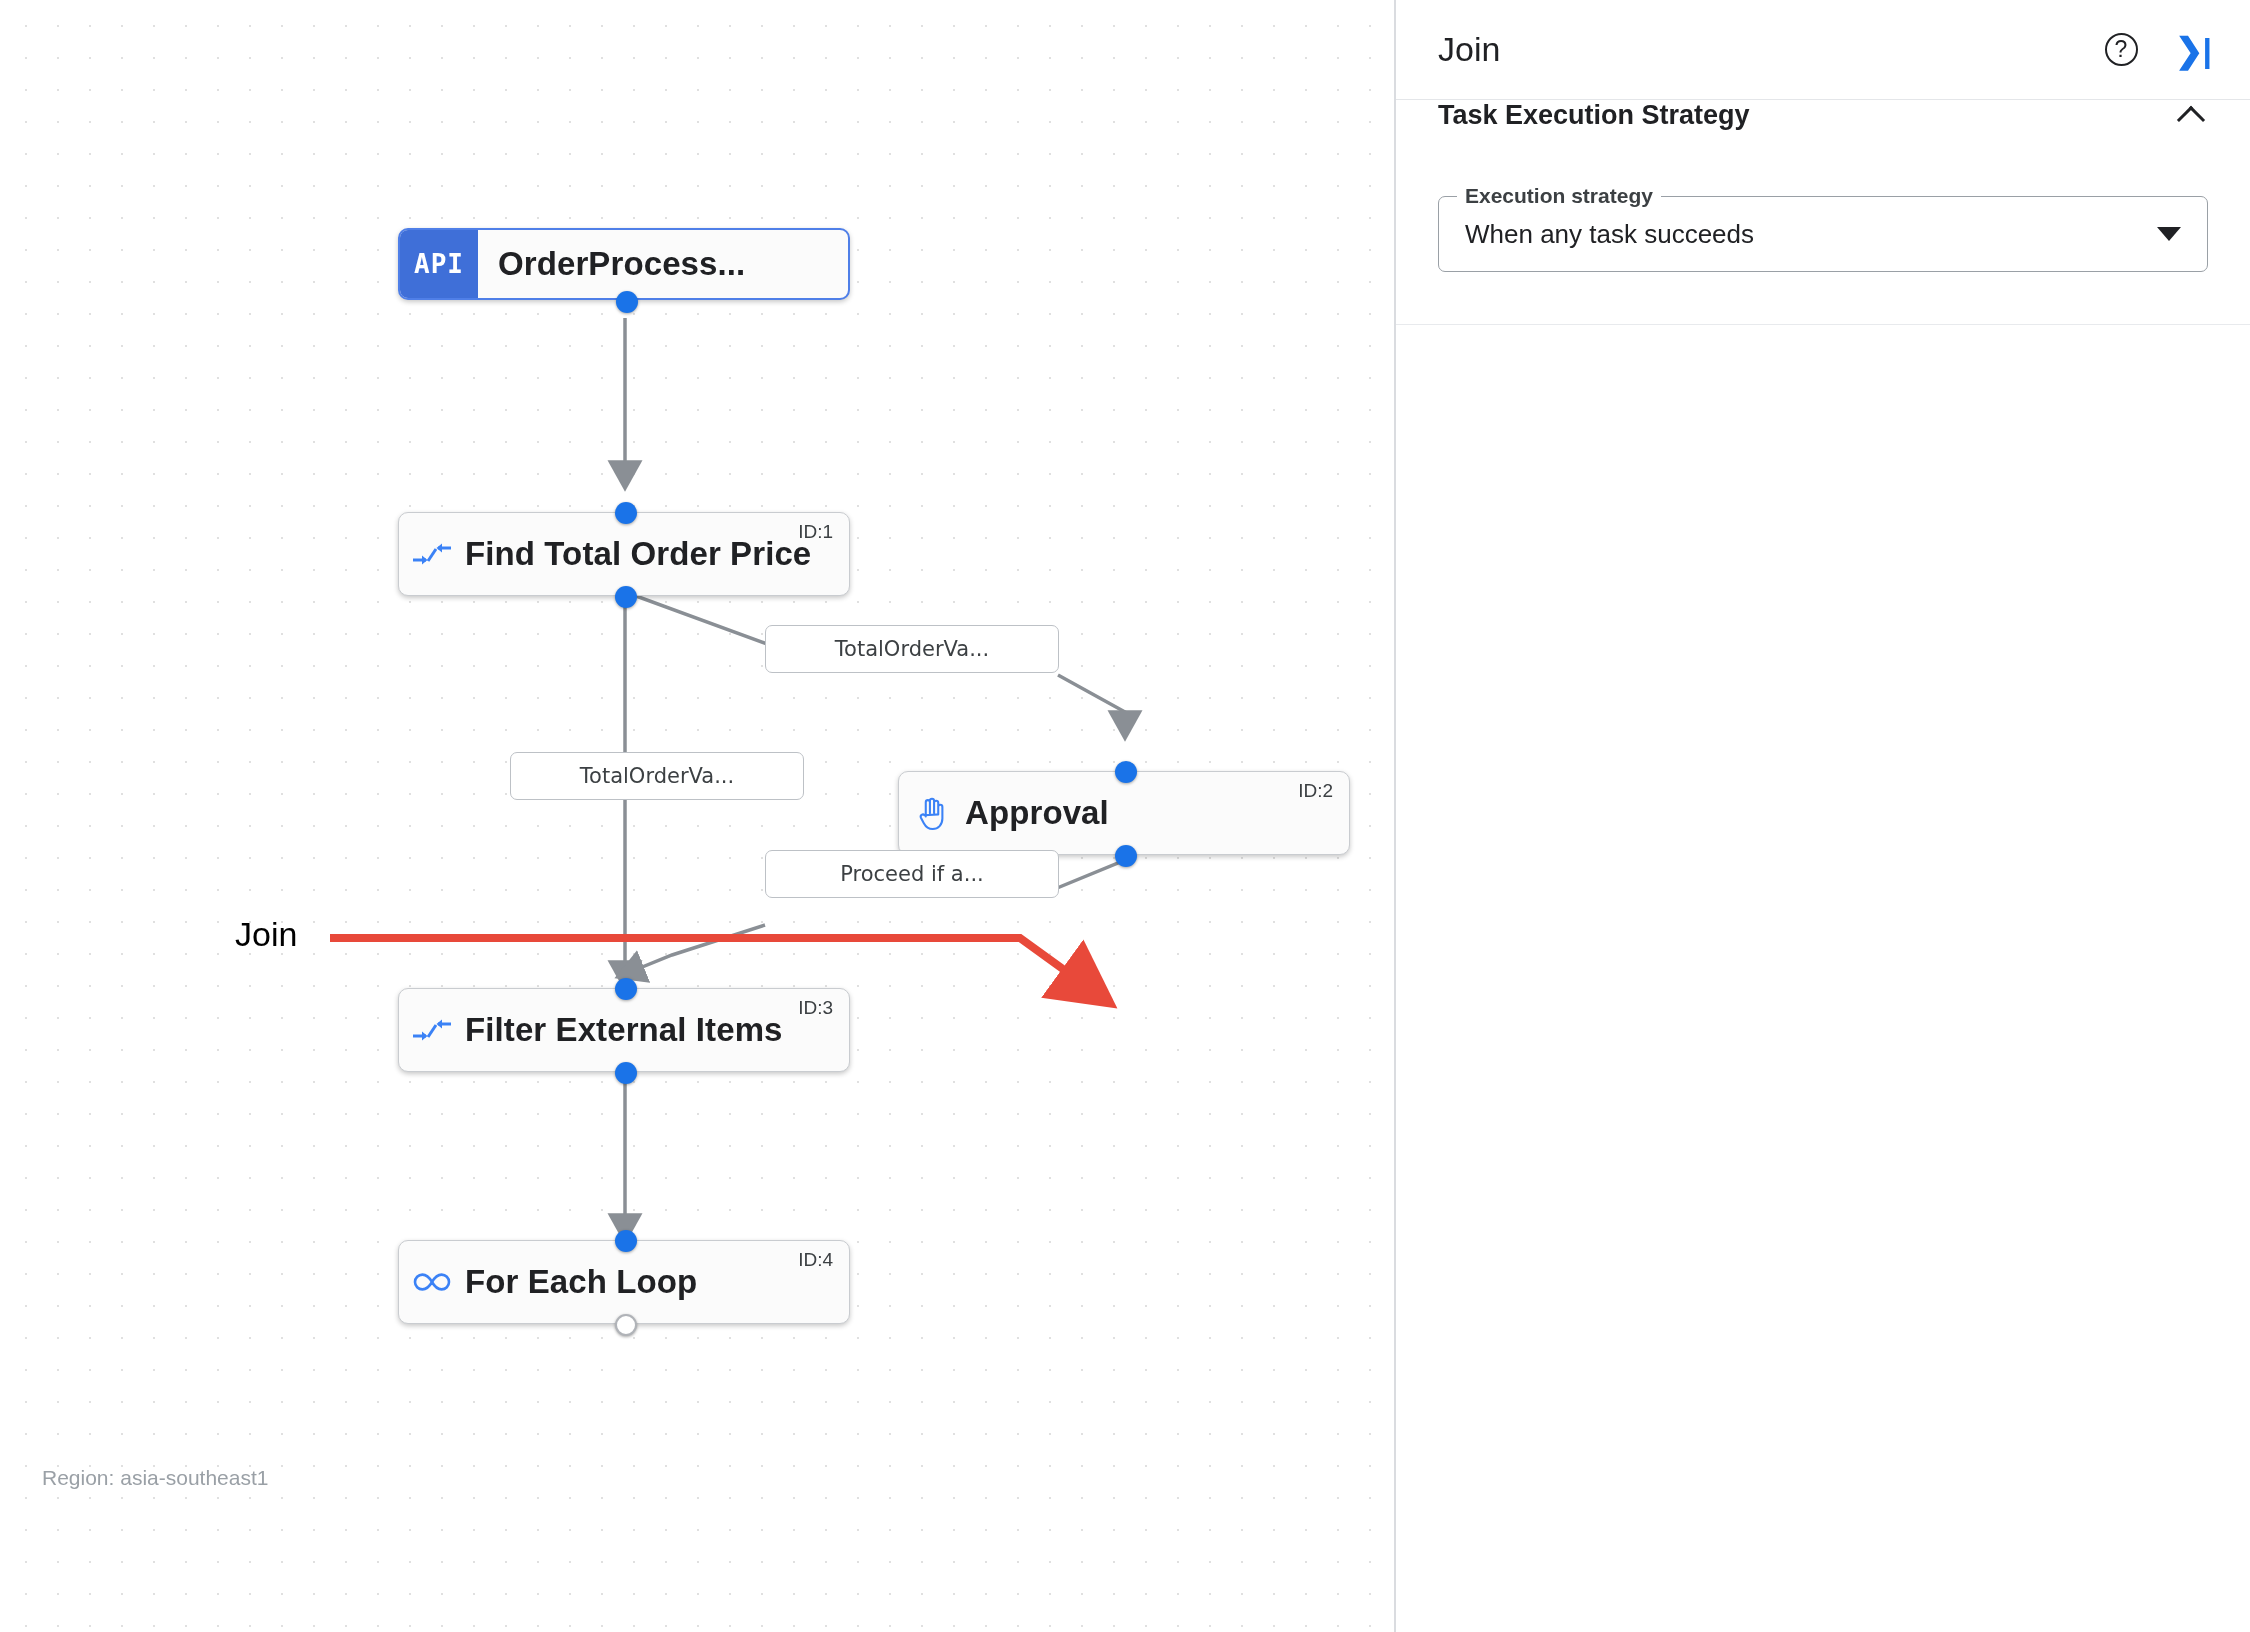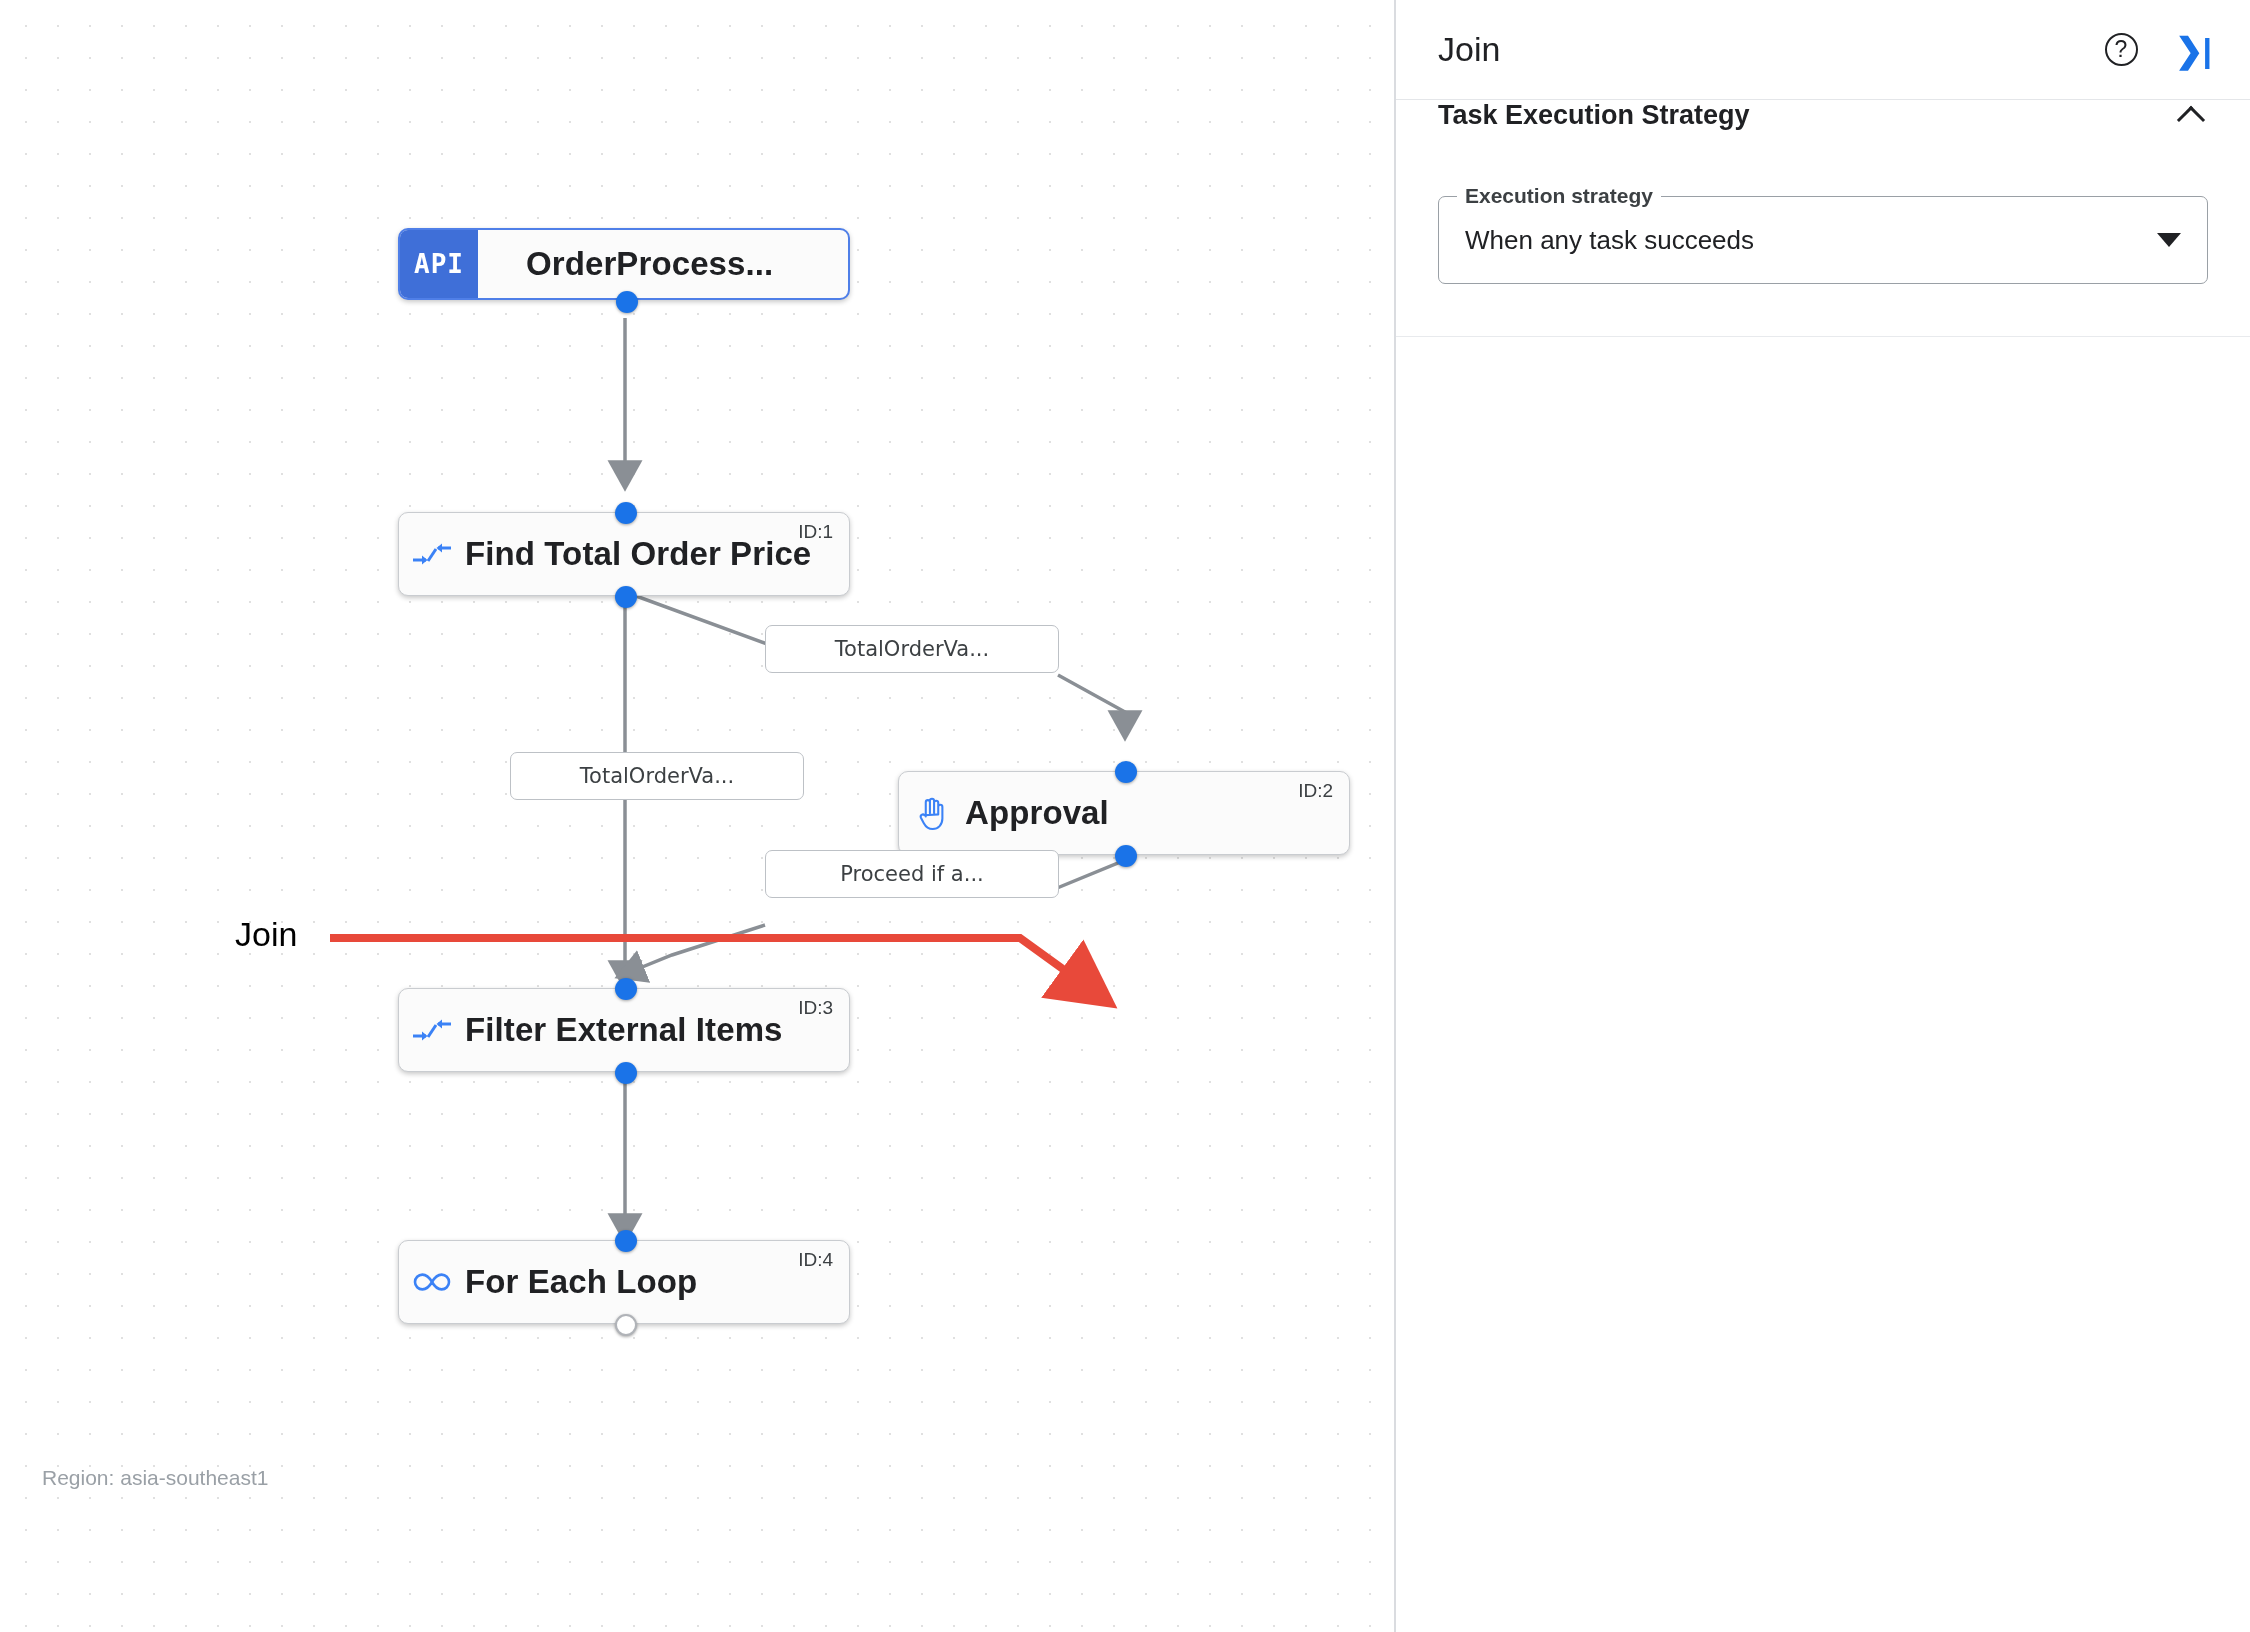--- a/index.html
+++ b/index.html
@@ -222,21 +222,21 @@
     border-top: 3px solid #202124;
     transform: rotate(45deg);
   }
   .section-body {
     padding-bottom: 52px;
   }
 
   
   .field {
     position: relative;
-    height: 88px;
+    height: 76px;
     border: 1.5px solid #9aa0a6;
     border-radius: 7px;
     box-sizing: border-box;
     display: flex;
     align-items: center;
     padding: 0 26px;
     cursor: pointer;
     background: #ffffff;
   }
   .field-legend {
@@ -287,21 +287,21 @@
       <path d="M625,572 L625,975" stroke="#8a8f95" stroke-width="3.5" fill="none" marker-end="url(#arrowGray)"></path>
 
       <path d="M1125,822 L1125,860 L1045,893" stroke="#8a8f95" stroke-width="3.5" fill="none"></path>
       <path d="M765,925 L672,955 L630,972" stroke="#8a8f95" stroke-width="3.5" fill="none" marker-end="url(#arrowGray)"></path>
 
       <path d="M625,1073 L625,1228" stroke="#8a8f95" stroke-width="3.5" fill="none" marker-end="url(#arrowGray)"></path>
 
       <path d="M330,938 L1020,938 L1085,985" stroke="#e8493a" stroke-width="8" fill="none" stroke-linejoin="miter" marker-end="url(#arrowRed)"></path>
     </svg>
 
-    <div class="node selected" style="left:398px; top:228px; width:452px; height:72px;gap:28px;">
+    <div class="node selected" style="left:398px; top:228px; width:452px; height:72px;">
       <div class="api-badge">API</div>
       <div class="node-label" style="margin-left:20px;">OrderProcess...</div>
       <div class="port" style="left:227px; top:72px;"></div>
     </div>
 
     <div class="node" style="left:398px; top:512px; width:452px; height:84px;">
       <div class="node-icon">
         <svg width="40" height="26" viewBox="0 0 40 26">
           <path d="M2,6 L14,6 M14,6 L14,19 M14,19 L2,19" stroke="none" fill="none"></path>
           <path d="M1,19 L14,19" stroke="#3b82f6" stroke-width="3" fill="none"></path>

